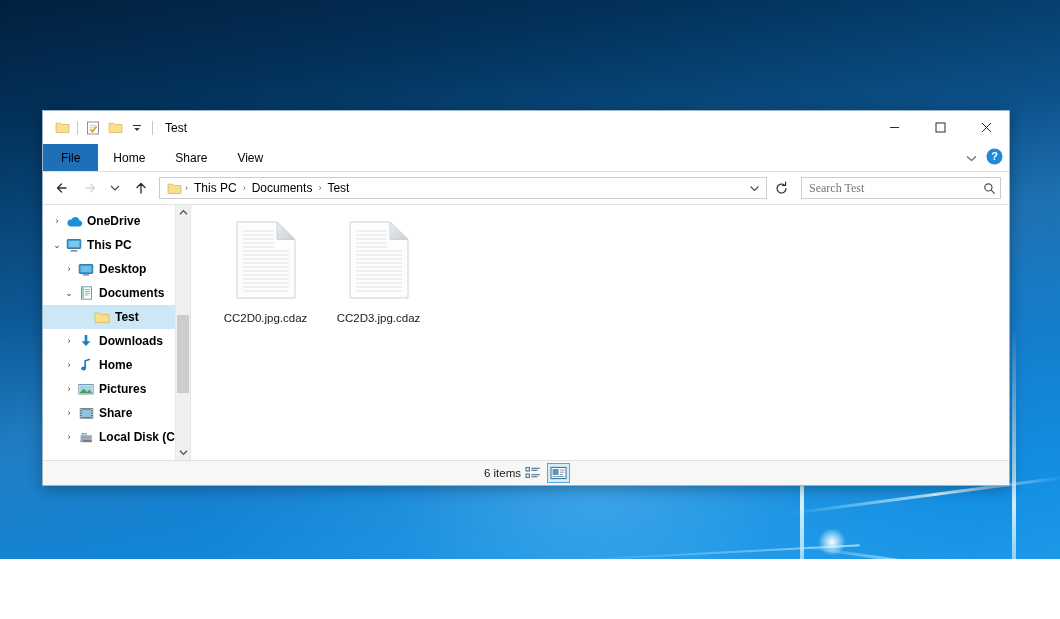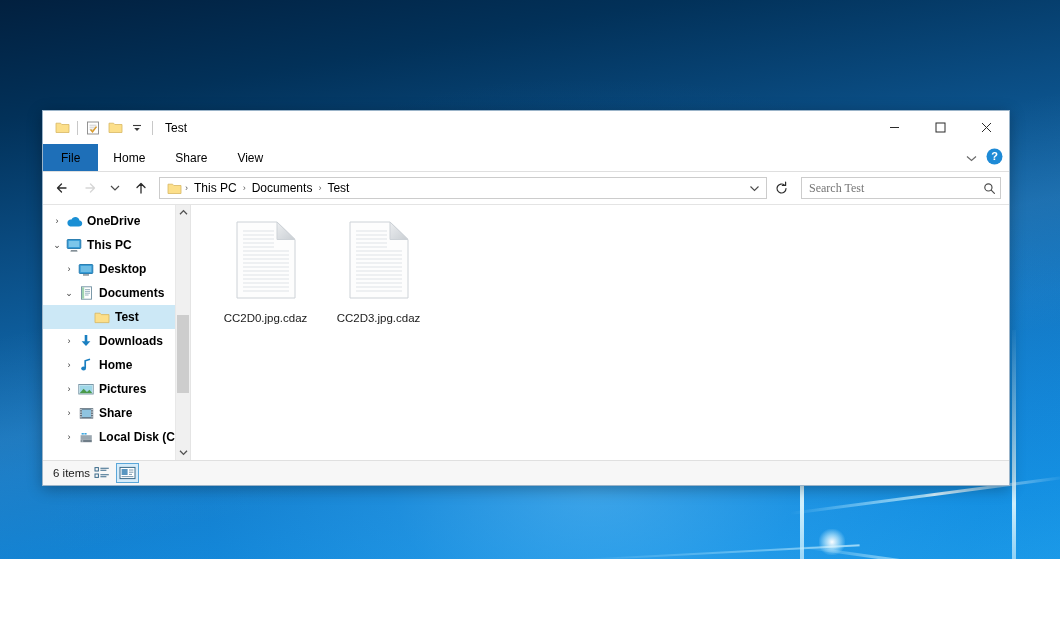--- a/index.html
+++ b/index.html
@@ -238,21 +238,21 @@
   .ficon-wrap { padding: 2px; border-radius: 2px; }
   .fname {
     font-size: 11.5px; color: #1a1a1a; margin-top: 7px;
     text-align: center; white-space: nowrap;
   }
 
   
   .statusbar {
     height: 25px; flex: 0 0 auto;
     background: #f7f7f7; border-top: 1px solid #e0e0e0;
-    display: flex; align-items: center; justify-content: flex-start;
+    display: flex; align-items: center; justify-content: center;
     padding: 0 8px 0 10px;
   }
   .status-text { font-size: 11.5px; color: #1a1a1a; }
   .viewbtns { display: flex; gap: 3px; align-items: center; }
   .vbtn {
     width: 23px; height: 20px;
     display: flex; align-items: center; justify-content: center;
     border: 1px solid transparent;
   }
   .vbtn.active { background: #d6ecfa; border-color: #5ba7d9; }

